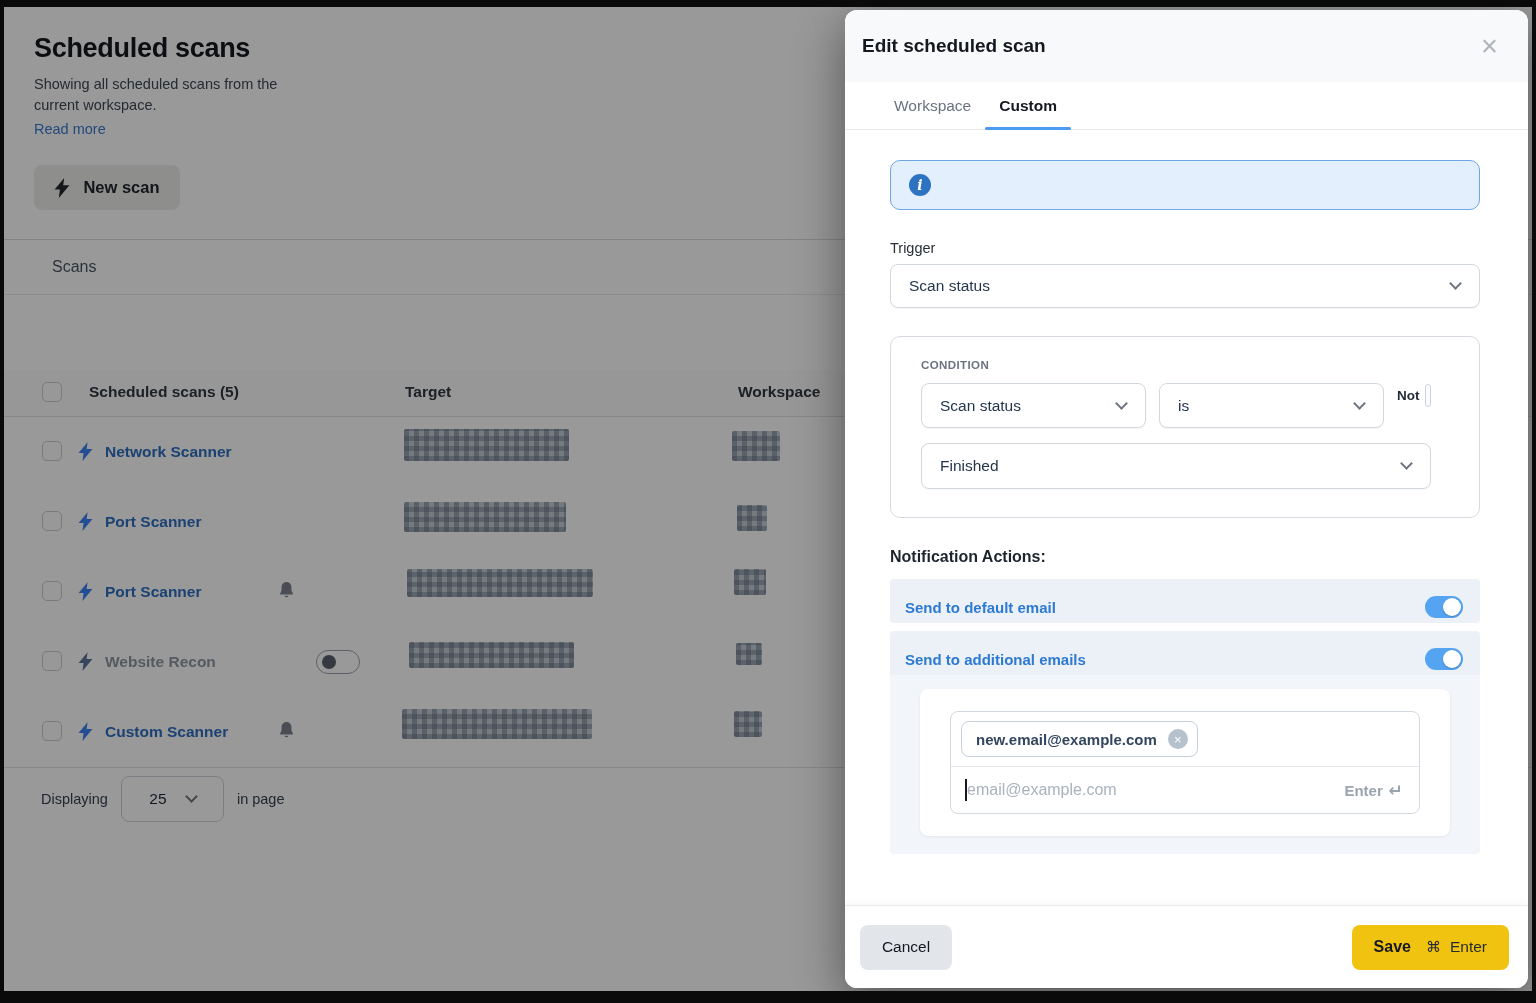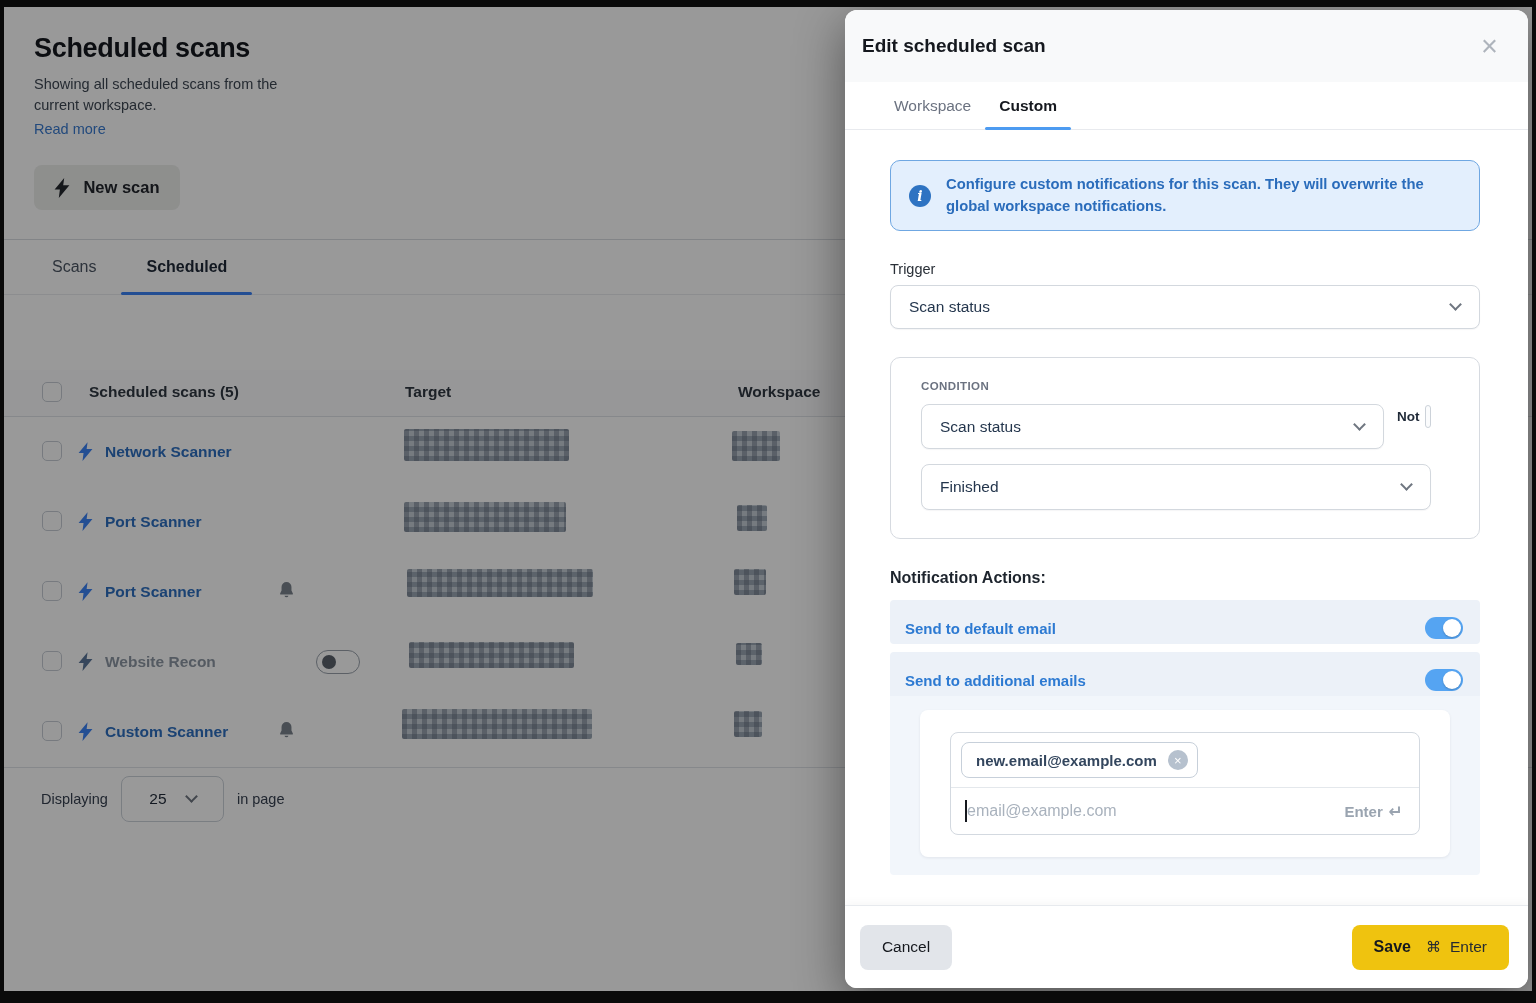--- a/index.html
+++ b/index.html
@@ -135,23 +135,20 @@
             <path d="M10.2 0 L0.6 11.6 h5.3 L4.8 20 L15.4 7.2 H9.2 Z" fill="#24282e"></path>
           </svg>
       </span>
       <span>New scan</span>
     </button>
 
     <div class="page-tabs">
       <div class="page-tab">
           <span>Scans</span>
         </div>
-      <div class="page-tab active">
-          <span>Scheduled</span>
-        </div>
     </div>
 
     <div class="thead">
       <div class="cb"></div>
       <div class="th" style="left:69px;margin-left:16px;">Scheduled scans (5)</div>
       <div class="th" style="left:401px;">Target</div>
       <div class="th" style="left:734px;">Workspace</div>
     </div>
 
     <div class="trow">
@@ -242,34 +239,37 @@
           <span>Workspace</span>
         </div>
       <div class="m-tab active">
           <span>Custom</span>
         </div>
     </div>
 
     <div class="modal-body">
       <div class="banner">
         <span class="info-badge">i</span>
-        <span class="banner-text">Configure custom notifications for this scan. They will overwrite the global workspace notifications.</span>
       </div>
 
       <div class="field-label">Trigger</div>
       <div class="select">
         <span class="val">Scan status</span>
         <span class="chev"></span>
       </div>
 
       <div class="condition-card">
         <div class="cond-heading">CONDITION</div>
         <div class="cond-row1">
           <div class="select">
             <span class="val">Scan status</span>
+            <span class="chev"></span>
+          </div>
+          <div class="select">
+            <span class="val">is</span>
             <span class="chev"></span>
           </div>
           <div class="not-col">
             <span class="not-label">Not</span>
             <div class="not-checkbox"></div>
           </div>
         </div>
         <div class="cond-row2">
           <div class="select">
             <span class="val">Finished</span>

